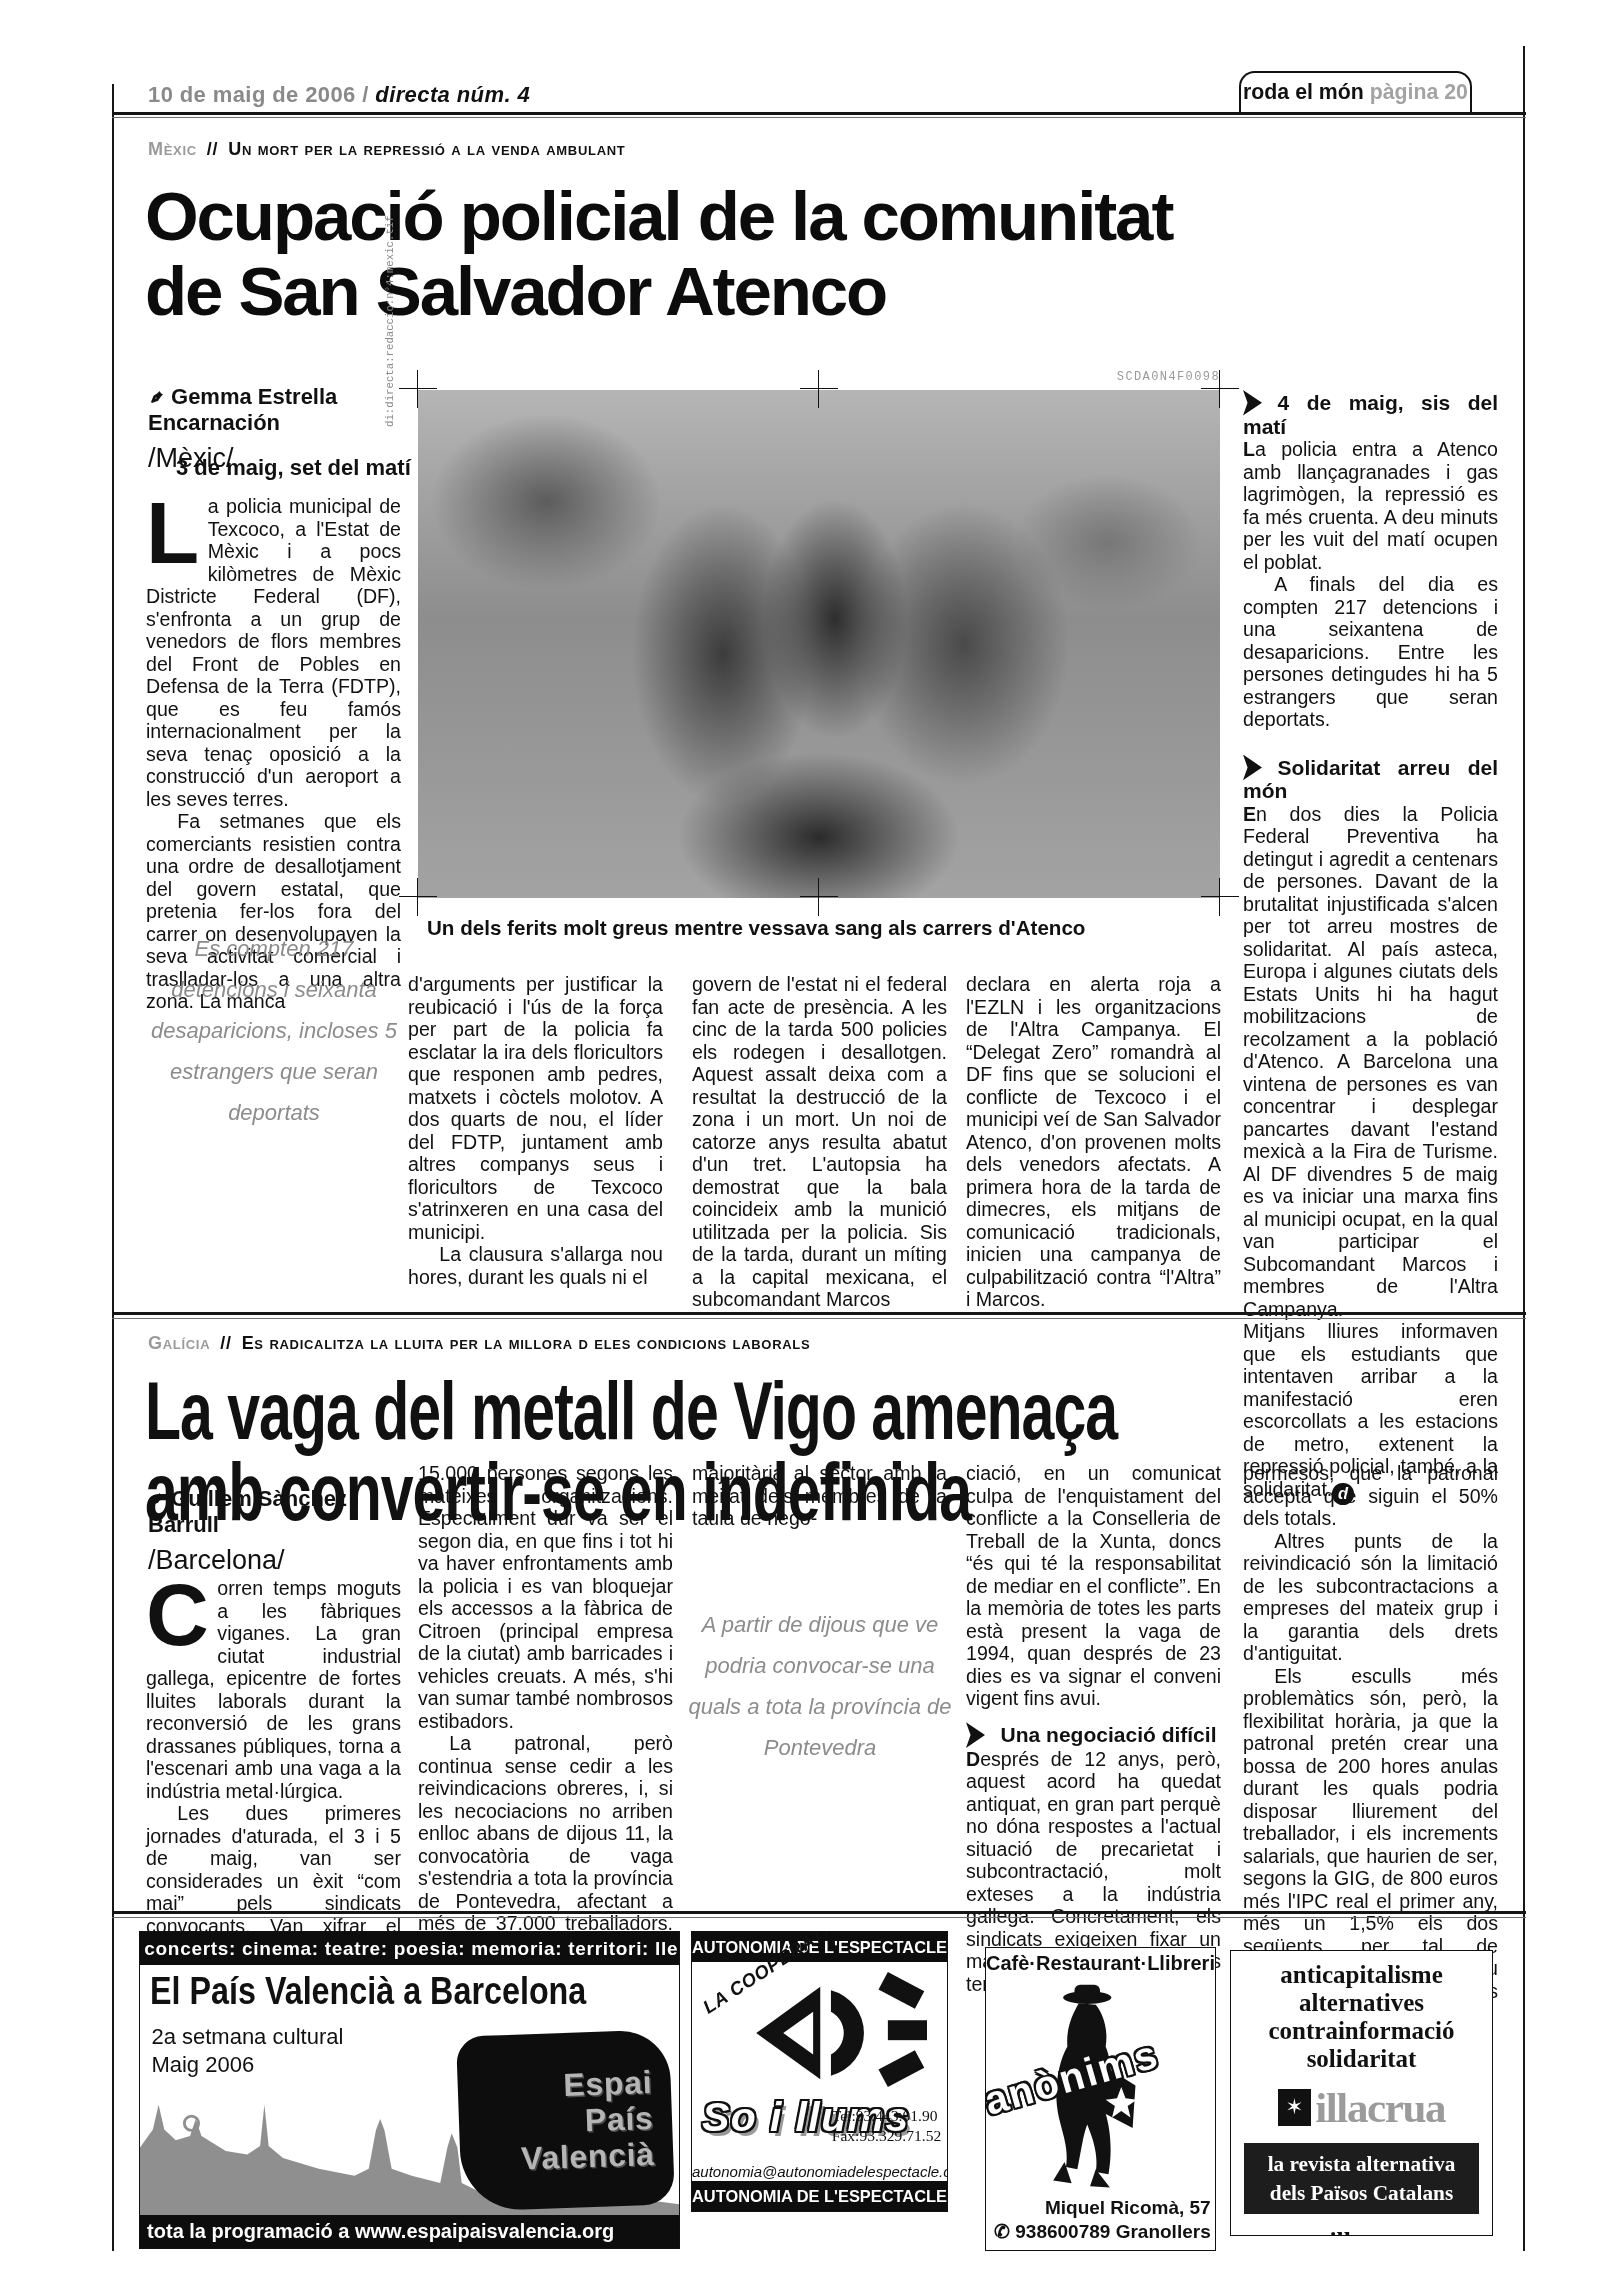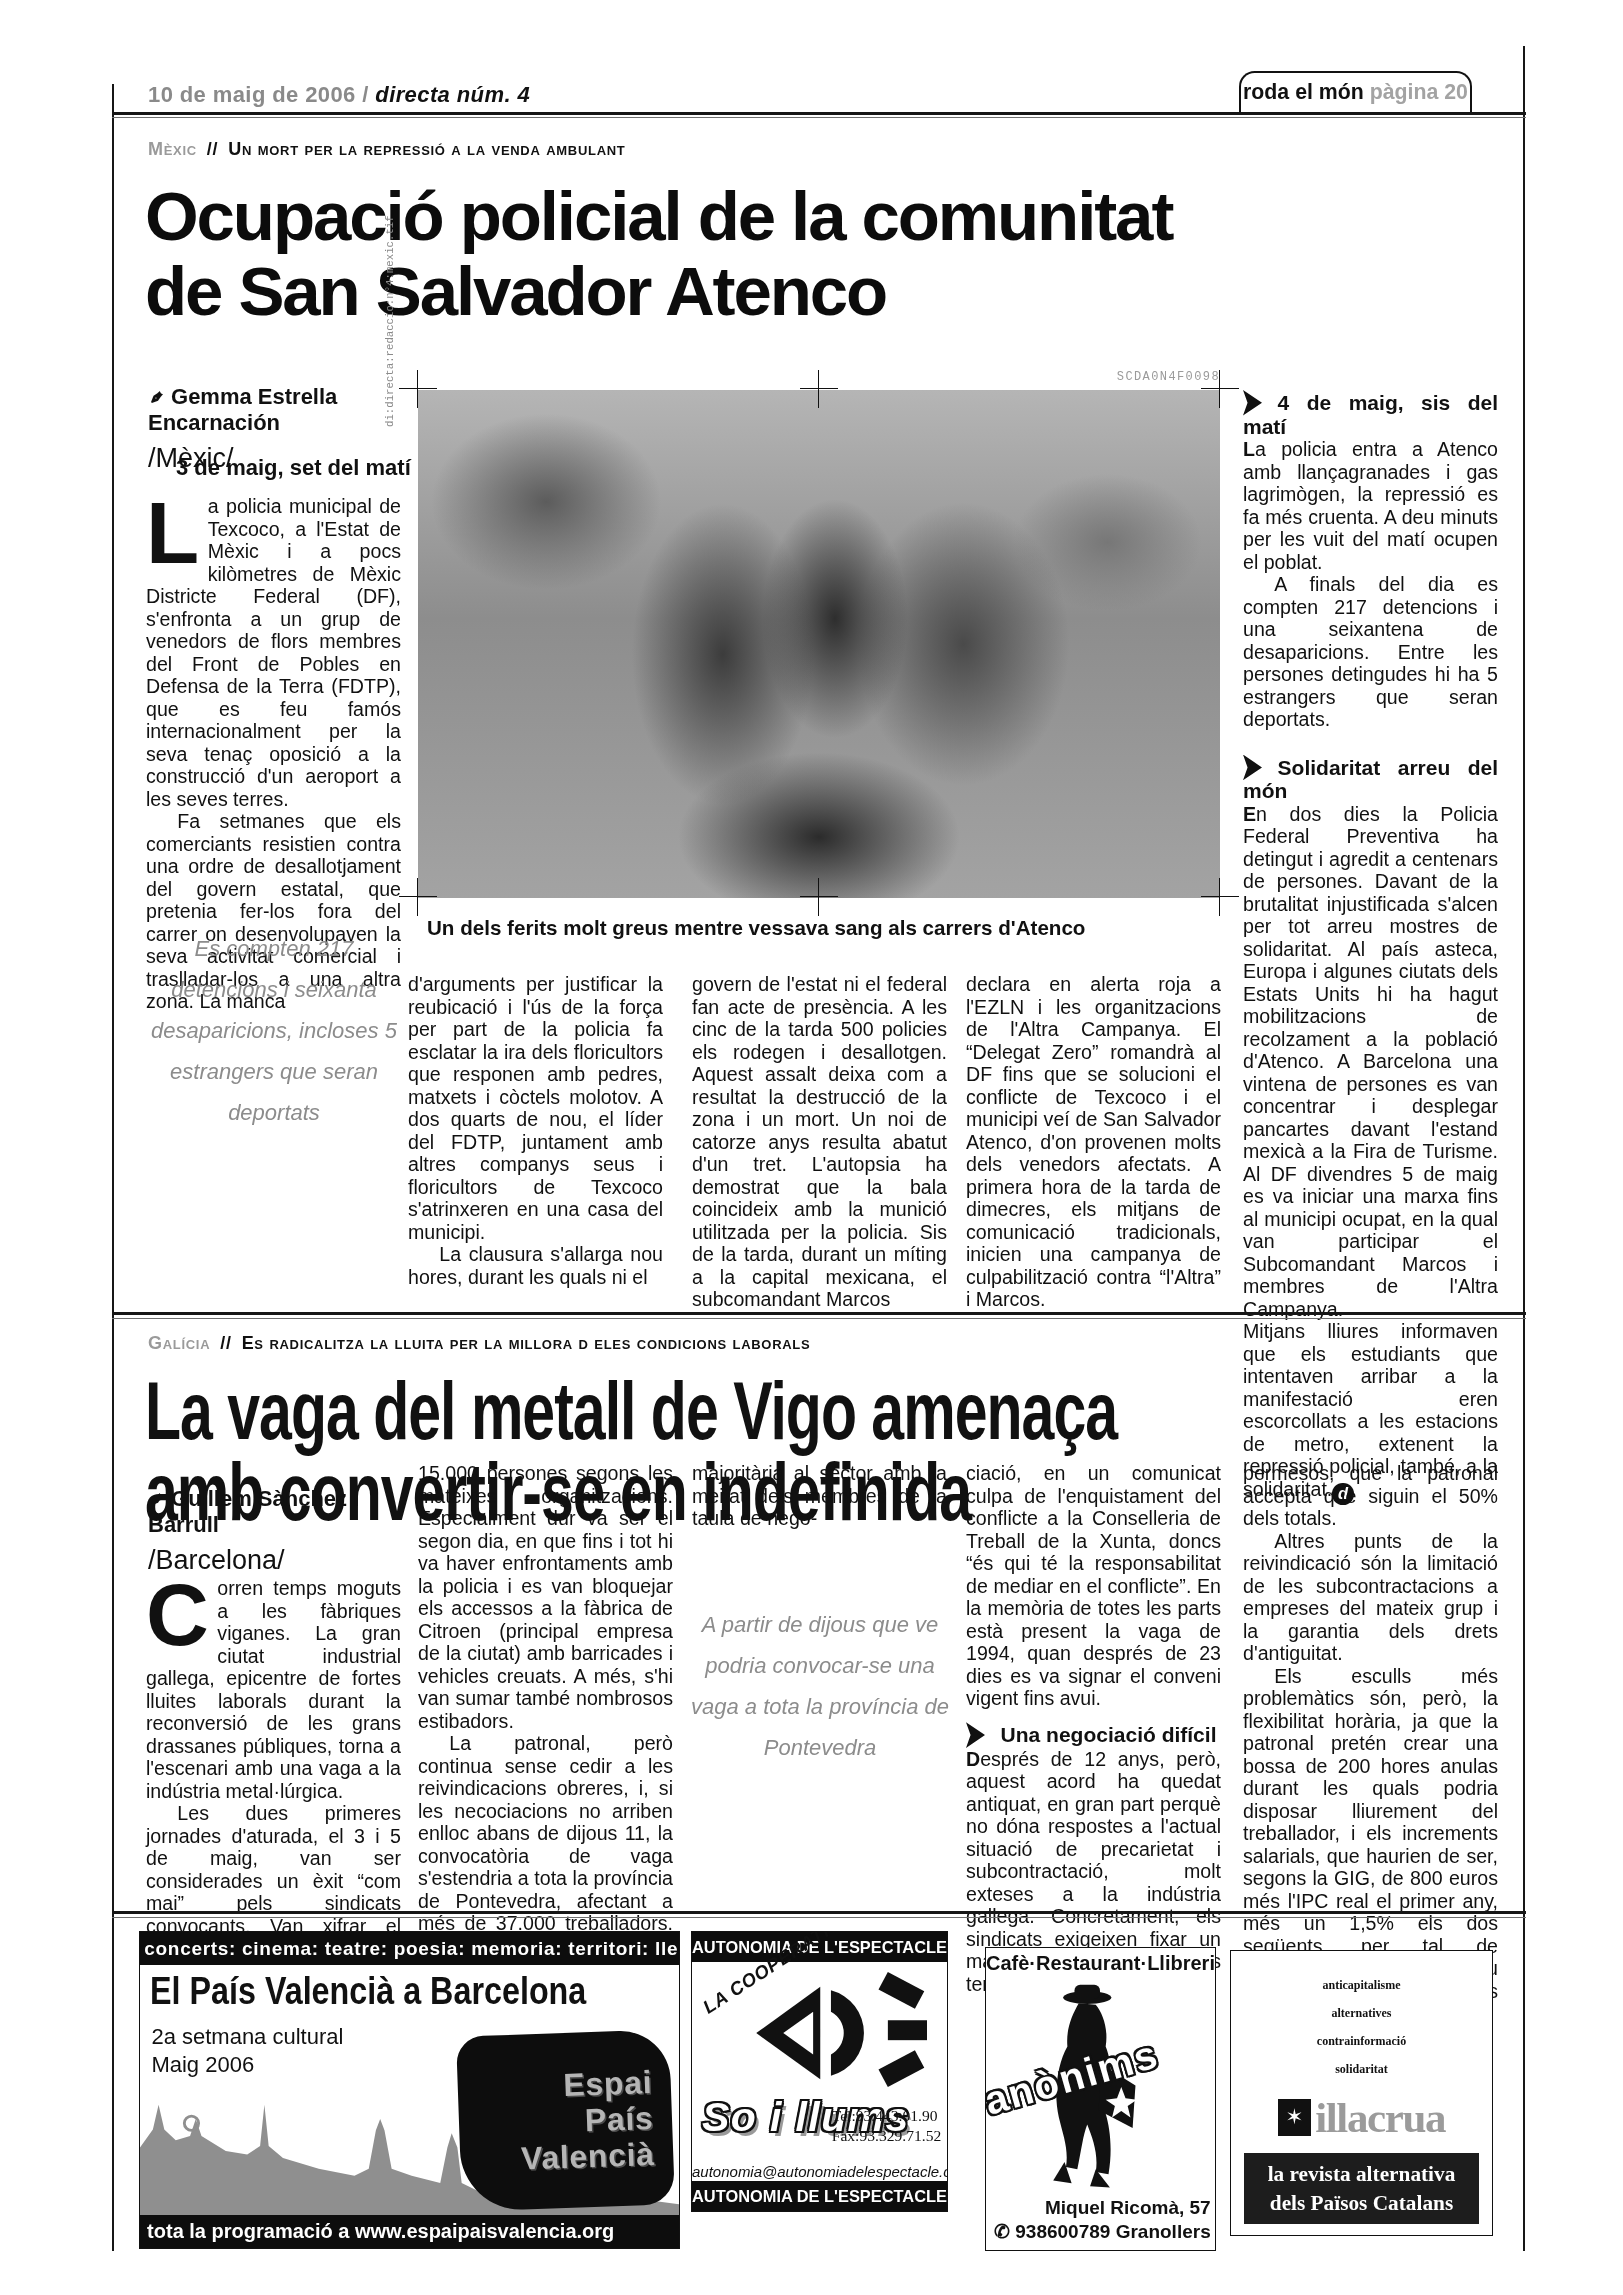--- a/index.html
+++ b/index.html
@@ -94,21 +94,21 @@
   .adb-mail{position:absolute;left:0;right:0;bottom:31px;text-align:center;font-style:italic;font-size:15px;}
 
   .adc{left:985px;top:1947px;width:229px;height:302px;}
   .adc-head{position:absolute;left:0;right:0;top:4.3px;text-align:center;font-size:20px;font-weight:bold;}
   .adc-man{position:absolute;left:36px;top:31px;}
   .adc-name{position:absolute;left:-4.3px;top:107px;font-size:40px;font-weight:bold;color:#fff;letter-spacing:2.1px;transform:rotate(-16deg);
     text-shadow:-2.1px -2.1px 0 #111,2.1px -2.1px 0 #111,-2.1px 2.1px 0 #111,2.1px 2.1px 0 #111,0 -2.1px 0 #111,0 2.1px 0 #111,-2.1px 0 0 #111,2.1px 0 0 #111;}
   .adc-foot{position:absolute;left:0;right:4.3px;bottom:5.7px;text-align:right;font-size:19px;font-weight:bold;line-height:24px;}
 
   .add{left:1230px;top:1950px;width:261px;height:284px;font-family:"Liberation Serif",serif;}
-  .add-lines{margin-top:20px;text-align:center;font-size:12px;font-weight:bold;line-height:28px;}
+  .add-lines{margin-top:10px;text-align:center;font-size:25px;font-weight:bold;line-height:28px;}
   .add-logo{margin-top:10px;text-align:center;}
   .add-logo .sq{display:inline-block;width:33px;height:37px;background:#111;color:#fff;font-size:21.3px;line-height:37px;vertical-align:middle;}
   .add-logo .word{display:inline-block;font-size:43px;font-weight:bold;color:#9b9b9b;letter-spacing:-1.4px;vertical-align:middle;margin-left:4.3px;}
   .add-panel{margin:11.4px auto 0;width:235px;background:#1d1d1d;color:#fff;text-align:center;font-size:21.3px;font-weight:bold;line-height:28.4px;padding:7.1px 0;}
   .add-url{margin-top:12.8px;text-align:center;font-size:25.6px;font-weight:bold;}
 </style>
 </head>
 <body>
 
 <div class="page">
@@ -202,21 +202,21 @@
     <p><span class="dropcap">C</span><span>orren temps moguts a les fàbriques viganes. La gran ciutat industrial gallega, epicentre de fortes lluites laborals durant la reconversió de les grans drassanes públiques, torna a l'escenari amb una vaga a la indústria metal·lúrgica.</span></p>
     <p class="ind">Les dues primeres jornades d'aturada, el 3 i 5 de maig, van ser considerades un èxit “com mai” pels sindicats convocants. Van xifrar el seguiment com “pràcticament del 100%” i es van celebrar manifestacions als carrers de fins a</p>
   </div>
   <div class="col" style="left:418px;top:1462px;">
     <p>15.000 persones segons les mateixes organitzacions. Especialment dur va ser el segon dia, en que fins i tot hi va haver enfrontaments amb la policia i es van bloquejar els accessos a la fàbrica de Citroen (principal empresa de la ciutat) amb barricades i vehicles creuats. A més, s'hi van sumar també nombrosos estibadors.</p>
     <p class="ind">La patronal, però continua sense cedir a les reivindicacions obreres, i, si les necociacions no arriben enlloc abans de dijous 11, la convocatòria de vaga s'estendria a tota la província de Pontevedra, afectant a més de 37.000 treballadors. La Confederació Intersindical Gallega (CIG), central</p>
   </div>
   <div class="col" style="left:692px;top:1462px;">
     <p>majoritària al sector amb la meitat dels membres de la taula de nego-</p>
   </div>
-  <div class="pquote" style="left:685px;top:1604px;">A partir de dijous que ve podria convocar-se una vaga a tota la província de Pontevedra</div>
+  <div class="pquote" style="left:685px;top:1604px;">A partir de dijous que ve podria convocar-se una quals a tota la província de Pontevedra</div>
   <div class="col" style="left:966px;top:1462px;">
     <p>ciació, en un comunicat culpa de l'enquistament del conflicte a la Conselleria de Treball de la Xunta, doncs “és qui té la responsabilitat de mediar en el conflicte”. En la memòria de totes les parts està present la vaga de 1994, quan després de 23 dies es va signar el conveni vigent fins avui.</p>
     <div style="height:12.8px;"></div>
     <p class="shead"><span class="abul"></span><span>Una negociació difícil</span></p>
     <p class="lead-bold">Després de 12 anys, però, aquest acord ha quedat antiquat, en gran part perquè no dóna respostes a l'actual situació de precarietat i subcontractació, molt exteses a la indústria gallega. Concretament, els sindicats exigeixen fixar un màxim de contractes temporals</p>
   </div>
   <div class="col" style="left:1243px;top:1462px;">
     <p>permesos, que la patronal accepta que siguin el 50% dels totals.</p>
     <p class="ind">Altres punts de la reivindicació són la limitació de les subcontractacions a empreses del mateix grup i la garantia dels drets d'antiguitat.</p>
     <p class="ind"><span>Els esculls més problemàtics són, però, la flexibilitat horària, ja que la patronal pretén crear una bossa de 200 hores anulas durant les quals podria disposar lliurement del treballador, i els increments salarials, que haurien de ser, segons la GIG, de 800 euros més l'IPC real el primer any, més un 1,5% els dos següents, per tal de recuperar el poder adquisitiu perdut en aquests darrers tres anys.</span><span class="endmark">d</span></p>

